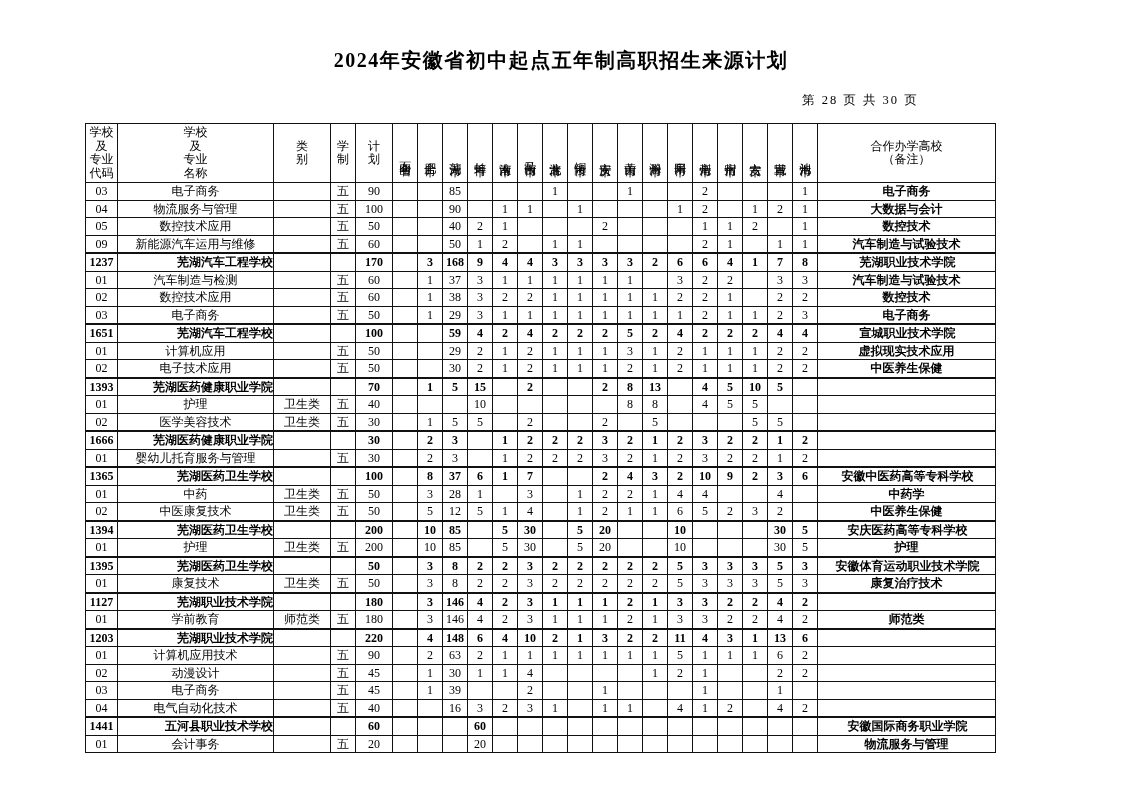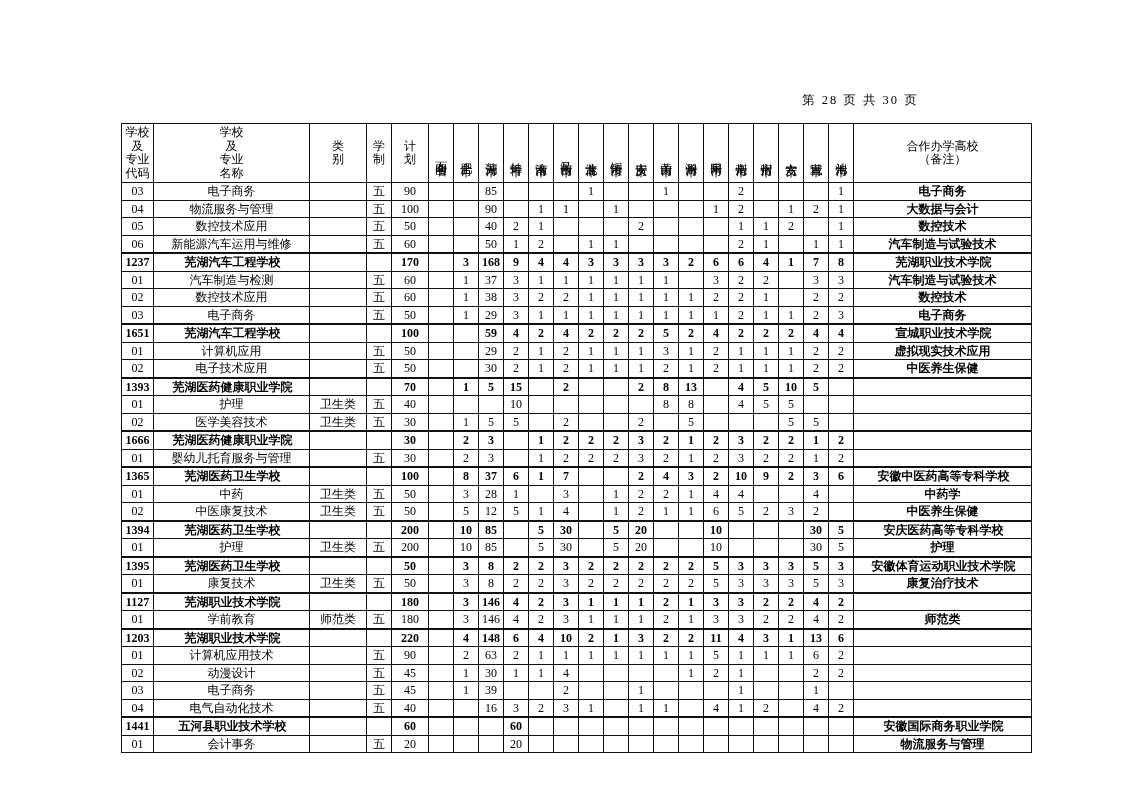--- a/index.html
+++ b/index.html
@@ -2,38 +2,39 @@
 <html><head>
 <meta charset="utf-8">
 <style>
   html,body{margin:0;padding:0;background:#ffffff;}
   .page{position:relative;width:1122px;height:793px;background:#ffffff;overflow:hidden;
         font-family:"Liberation Serif","DejaVu Serif",serif;color:#000;}
   .doc-title{position:absolute;top:47px;left:0;width:100%;text-align:center;
              font-size:20px;font-weight:bold;letter-spacing:1.5px;}
   .page-info{position:absolute;top:92px;left:802px;font-size:12.5px;letter-spacing:2px;text-align:center;}
   table.plan{position:absolute;left:85px;top:123px;width:910px;border-collapse:collapse;
-             table-layout:fixed;margin-left:36px;}
+             table-layout:fixed;}
   table.plan th,table.plan td{border:1px solid #111;padding:0;overflow:hidden;}
   table.plan thead th{height:58px;font-weight:normal;font-size:12px;line-height:13.5px;
              text-align:center;vertical-align:middle;white-space:pre-line;}
   .vtext{display:inline-block;writing-mode:vertical-lr;text-orientation:upright;
          line-height:1.05;letter-spacing:1px;white-space:normal;font-size:12px;}
   table.plan tbody td{height:16.5px;font-size:12px;line-height:16px;text-align:center;
          white-space:nowrap;vertical-align:middle;}
   td.c-name{text-align:left;padding-left:14px;}
   td.c-partner{text-align:left;padding-left:12px;font-weight:bold;}
   tr.school td{font-weight:bold;border-top:2px solid #111;}
-  tr.school td.c-name{padding-left:2px;}
+  tr.school td.c-name{padding-left:2px;text-align:right;}
   tr.school td.c-partner{padding-left:2px;}
 </style>
 </head>
 <body>
 
 <div class="page">
+  <div class="doc-title">2024年安徽省初中起点五年制高职招生来源计划</div>
   <div class="page-info">第 28 页 共 30 页</div>
 
   <table class="plan">
     <colgroup id="cols">
         <col style="width: 32px;">
         <col style="width: 156px;">
         <col style="width: 57px;">
         <col style="width: 25px;">
         <col style="width: 37px;">
         <col style="width: 25px;">
@@ -162,21 +163,21 @@
           <td class="c-city"></td>
           <td class="c-city"></td>
           <td class="c-city">1</td>
           <td class="c-city">1</td>
           <td class="c-city">2</td>
           <td class="c-city"></td>
           <td class="c-city">1</td>
           <td class="c-partner">数控技术</td>
     </tr>
         <tr>
-      <td class="c-code">06</td>
+      <td class="c-code">09</td>
       <td class="c-name">新能源汽车运用与维修</td>
       <td class="c-cat"></td>
       <td class="c-dur">五</td>
       <td class="c-plan">60</td>
       <td class="c-prov"></td>
       <td class="c-city"></td>
           <td class="c-city">50</td>
           <td class="c-city">1</td>
           <td class="c-city">2</td>
           <td class="c-city"></td>

